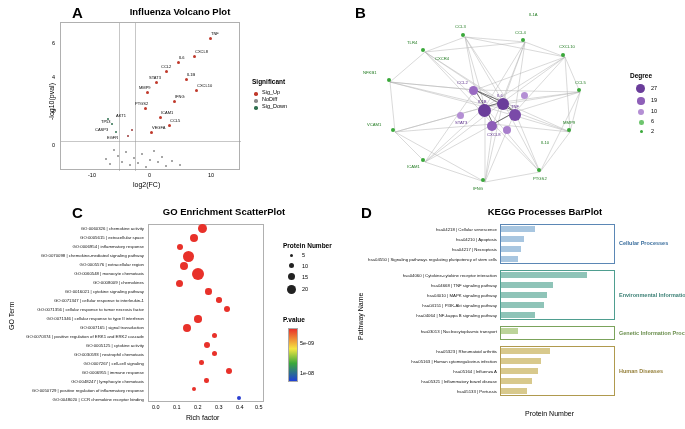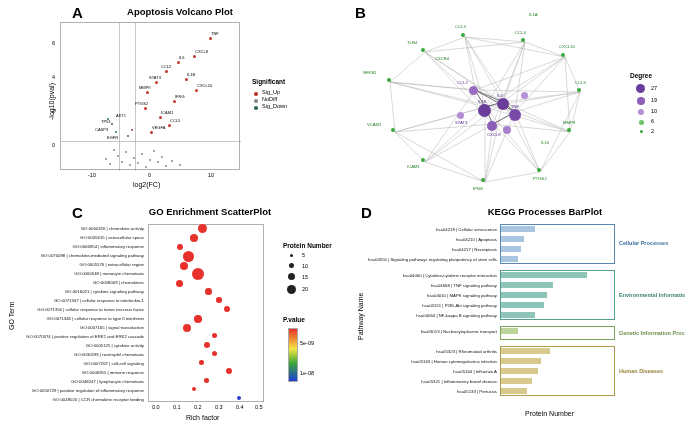--- a/index.html
+++ b/index.html
@@ -69,21 +69,21 @@
     transform-origin:0 0;
     transform:rotate(-90deg);
   }
   .cat-label{position:absolute;font-size:4.3px;white-space:nowrap;text-align:right;}
 </style>
 </head>
 <body>
 
 <div class="panel" style="left:0;top:0;width:345px;height:200px;">
   <div class="panel-letter" style="left:72px;top:4px;">A</div>
-  <div class="title" style="left:100px;top:6px;width:160px;">Apoptosis Volcano Plot</div>
+  <div class="title" style="left:100px;top:6px;width:160px;">Influenza Volcano Plot</div>
 
   <div class="frame" style="left:60px;top:22px;width:180px;height:148px;">
     <div class="vline" style="left:58px;top:0;width:1px;height:148px;opacity:.55;"></div>
     <div class="vline" style="left:74px;top:0;width:1px;height:148px;opacity:.55;"></div>
     <div class="hline" style="left:0;top:118px;width:180px;height:1px;opacity:.55;"></div>
 
     <div class="dot" style="left:56px;top:132px;width:2px;height:2px;background:#8a8a8a;"></div>
     <div class="dot" style="left:60px;top:138px;width:2px;height:2px;background:#8a8a8a;"></div>
     <div class="dot" style="left:64px;top:128px;width:2px;height:2px;background:#8a8a8a;"></div>
     <div class="dot" style="left:68px;top:141px;width:2px;height:2px;background:#8a8a8a;"></div>
@@ -229,21 +229,21 @@
   <div class="netnode" style="left:293px;top:109px;width:6px;height:6px;background:#b48fd4;"></div>
   <div class="legend-item" style="left:306px;top:108px;">10</div>
   <div class="netnode" style="left:294px;top:120px;width:4.5px;height:4.5px;background:#6ec56e;"></div>
   <div class="legend-item" style="left:306px;top:118px;">6</div>
   <div class="netnode" style="left:295px;top:130px;width:3px;height:3px;background:#3aa83a;"></div>
   <div class="legend-item" style="left:306px;top:128px;">2</div>
 </div>
 
 <div class="panel" style="left:0;top:200px;width:345px;height:229px;">
   <div class="panel-letter" style="left:72px;top:4px;">C</div>
-  <div class="title" style="left:120px;top:6px;width:180px;">GO Enrichment ScatterPlot</div>
+  <div class="title" style="left:134px;top:6px;width:180px;">GO Enrichment ScatterPlot</div>
 
   <div class="frame" style="left:148px;top:24px;width:116px;height:178px;"></div>
 
   <div class="axis-label rot" style="left:8px;top:130px;">GO Term</div>
 
   <div class="cat-label" style="left:18px;top:26px;width:126px;">GO:0060326 | chemokine activity</div>
   <div class="cat-label" style="left:18px;top:35px;width:126px;">GO:0005615 | extracellular space</div>
   <div class="cat-label" style="left:18px;top:44px;width:126px;">GO:0006954 | inflammatory response</div>
   <div class="cat-label" style="left:18px;top:53px;width:126px;">GO:0070098 | chemokine-mediated signaling pathway</div>
   <div class="cat-label" style="left:18px;top:62px;width:126px;">GO:0005576 | extracellular region</div>

